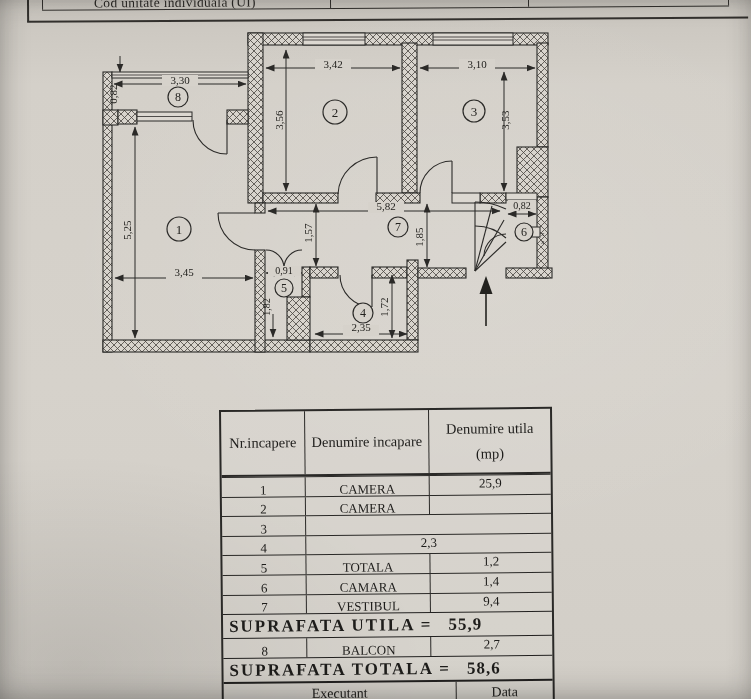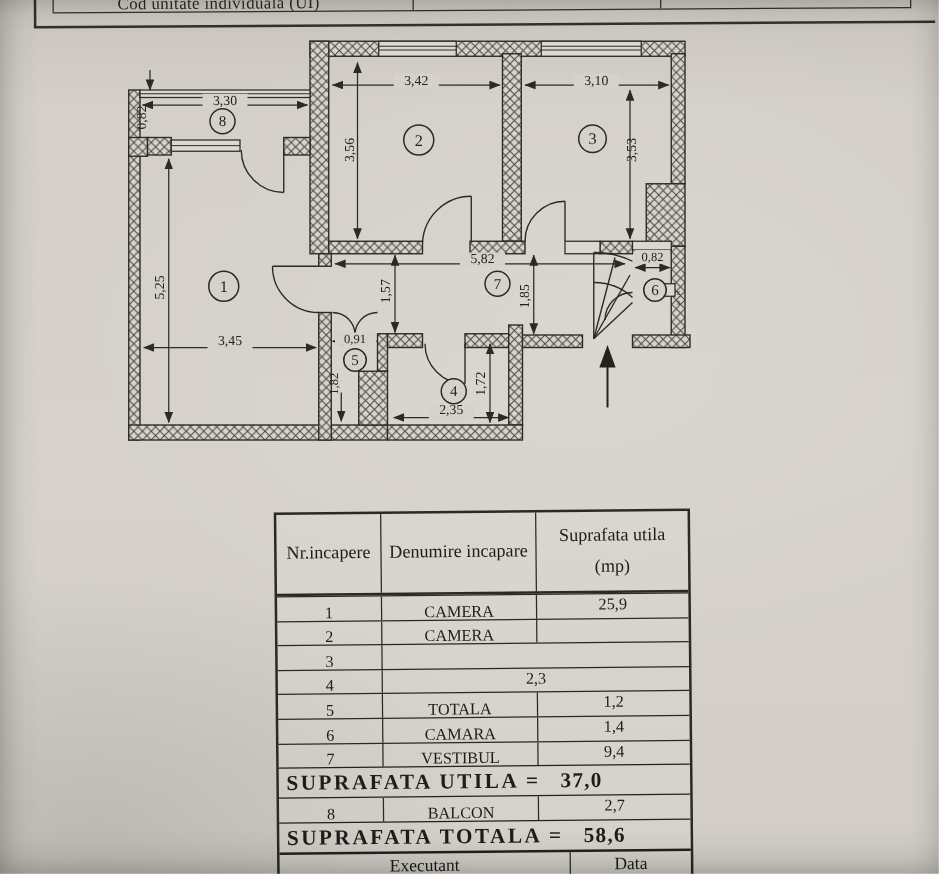--- a/index.html
+++ b/index.html
@@ -258,21 +258,21 @@
     <polygon points="379.5,264 392.5,264 386,246" fill="#23221f"></polygon>
   </g>
 </svg>
 </div>
 
 <div class="rtable">
   <div class="hrow">
     <div class="hcell c1">Nr.incapere</div>
     <div class="hcell c2">Denumire incapare</div>
     <div class="hcell c3 h3">
-      <span>Suprafata utila</span>
+      <span>Denumire utila</span>
       <span>(mp)</span>
     </div>
   </div>
 
   <div class="trow">
     <div class="cell bottom c1">1</div>
     <div class="cell bottom c2">CAMERA</div>
     <div class="cell top c3">25,9</div>
   </div>
   <div class="trow">
@@ -297,21 +297,21 @@
     <div class="cell top c3">1,4</div>
   </div>
   <div class="trow">
     <div class="cell bottom c1">7</div>
     <div class="cell bottom c2">VESTIBUL</div>
     <div class="cell top c3">9,4</div>
   </div>
 
   <div class="bigrow">
     <span>SUPRAFATA UTILA =</span>
-    <span class="val">37,0</span>
+    <span class="val">55,9</span>
   </div>
 
   <div class="trow balcrow">
     <div class="cell bottom c1">8</div>
     <div class="cell bottom c2">BALCON</div>
     <div class="cell top c3">2,7</div>
   </div>
 
   <div class="bigrow">
     <span>SUPRAFATA TOTALA =</span>

